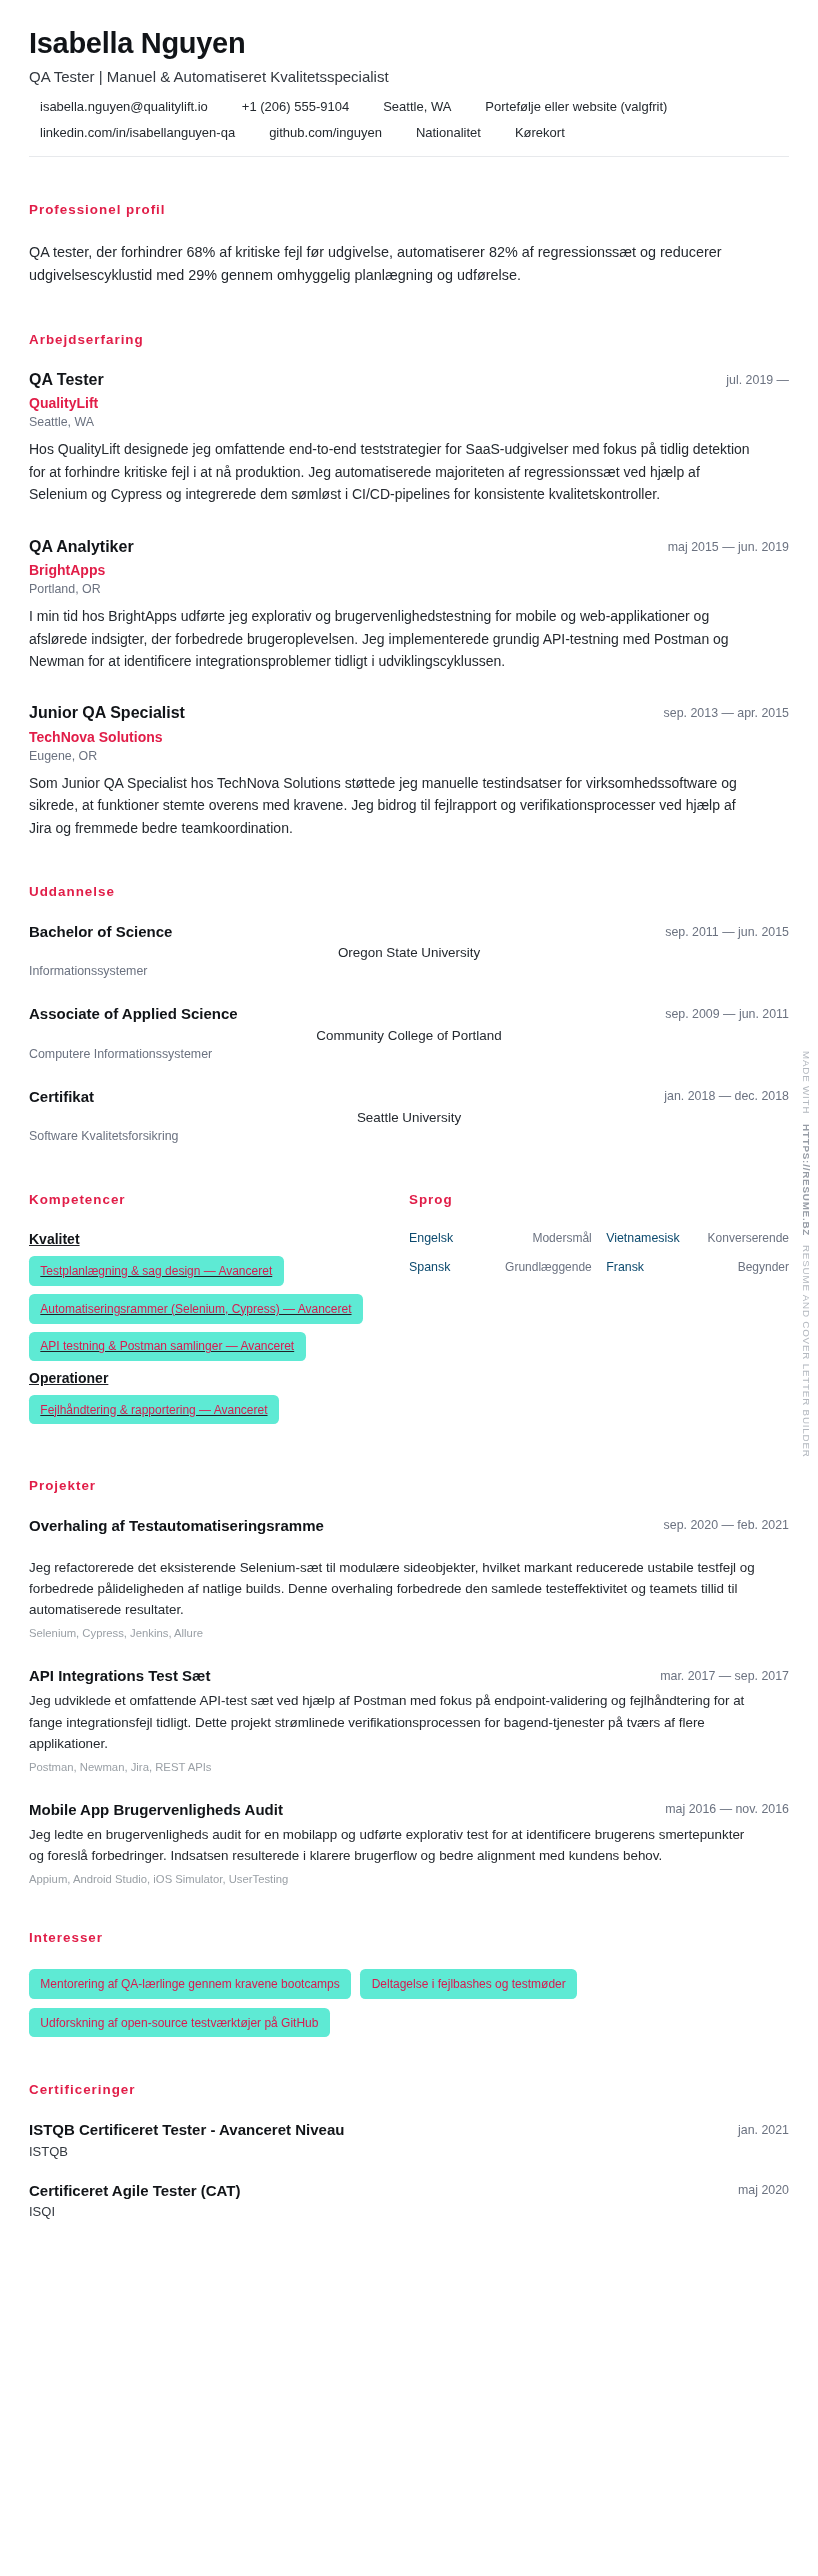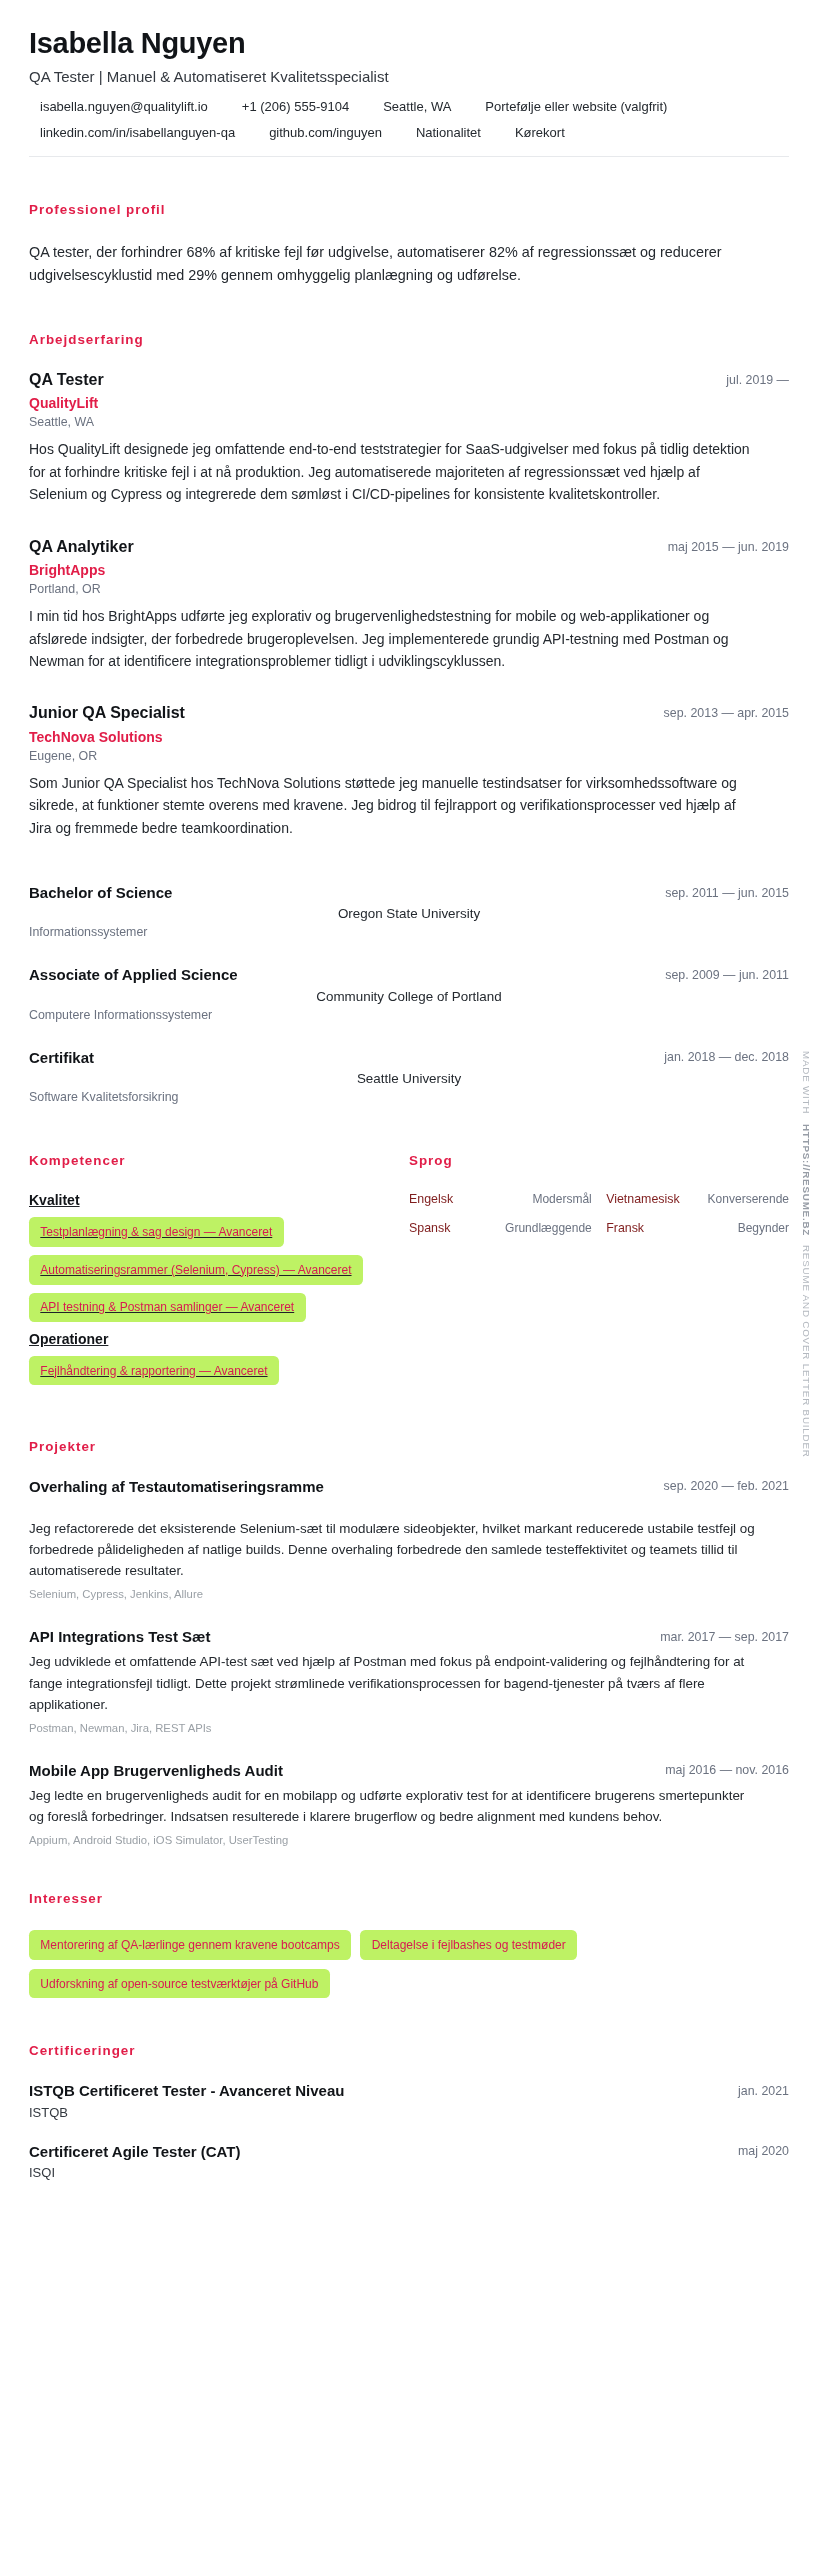--- a/index.html
+++ b/index.html
@@ -42,29 +42,29 @@
   .edu-area { margin-top:4.1px; font-size:12.4px; color:#6b7280; }
   .cert-issuer { margin-top:5.2px; font-size:13px; color:#33383f; }
   .cert-entry { margin-bottom:23px; }
 
   
   .two-col { display:grid; grid-template-columns:340px 1fr; column-gap:40px; margin-top:49px; }
   .skill-group-label { font-size:14px; font-weight:700; color:#111418; margin:5.2px 0 9.3px; }
   .skill-group-label:first-child { margin-top:0; }
   .pill {
     display:block; width:fit-content; max-width:100%;
-    background:#bef264; color:#d81b51;
+    background:#5eead4; color:#d81b51;
     font-size:12px; line-height:1.35;
     border-radius:5.2px; padding:6.7px 11.3px; margin-bottom:8.2px;
   }
   .skill-groups .skill-group { margin-bottom:7.2px;text-decoration:underline; }
 
   .lang-grid { display:grid; grid-template-columns:1fr 1fr; column-gap:14.4px; row-gap:15.5px; margin-top:4.1px; }
   .lang-item { display:flex; justify-content:space-between; align-items:baseline; gap:6.2px; }
-  .lang-name { font-size:12.4px; color:#7f1d1d; }
+  .lang-name { font-size:12.4px; color:#0c4a6e; }
   .lang-level { font-size:12px; color:#6b7280; text-align:right; }
 
   
   .pill-row { display:flex; flex-wrap:wrap; gap:9.3px; }
   .pill-row .pill { margin-bottom:0; }
 
   
   .watermark {
     position:absolute; top:1051px; right:6.2px;
     writing-mode:vertical-rl;
@@ -131,20 +131,21 @@
         <div class="entry-title">Junior QA Specialist</div>
         <div class="entry-dates">sep. 2013 — apr. 2015</div>
       </div>
       <div class="company">TechNova Solutions</div>
       <div class="location">Eugene, OR</div>
       <p class="entry-desc">Som Junior QA Specialist hos TechNova Solutions støttede jeg manuelle testindsatser for virksomhedssoftware og sikrede, at funktioner stemte overens med kravene. Jeg bidrog til fejlrapport og verifikationsprocesser ved hjælp af Jira og fremmede bedre teamkoordination.</p>
     </article>
   </section>
 
   <section class="section">
+    <h2 class="section-heading">Uddannelse</h2>
 
     <article class="entry" style="margin-bottom:27px">
       <div class="entry-head">
         <div class="entry-title" style="font-size:15px">Bachelor of Science</div>
         <div class="entry-dates">sep. 2011 — jun. 2015</div>
       </div>
       <div class="edu-school">Oregon State University</div>
       <div class="edu-area">Informationssystemer</div>
     </article>
 

